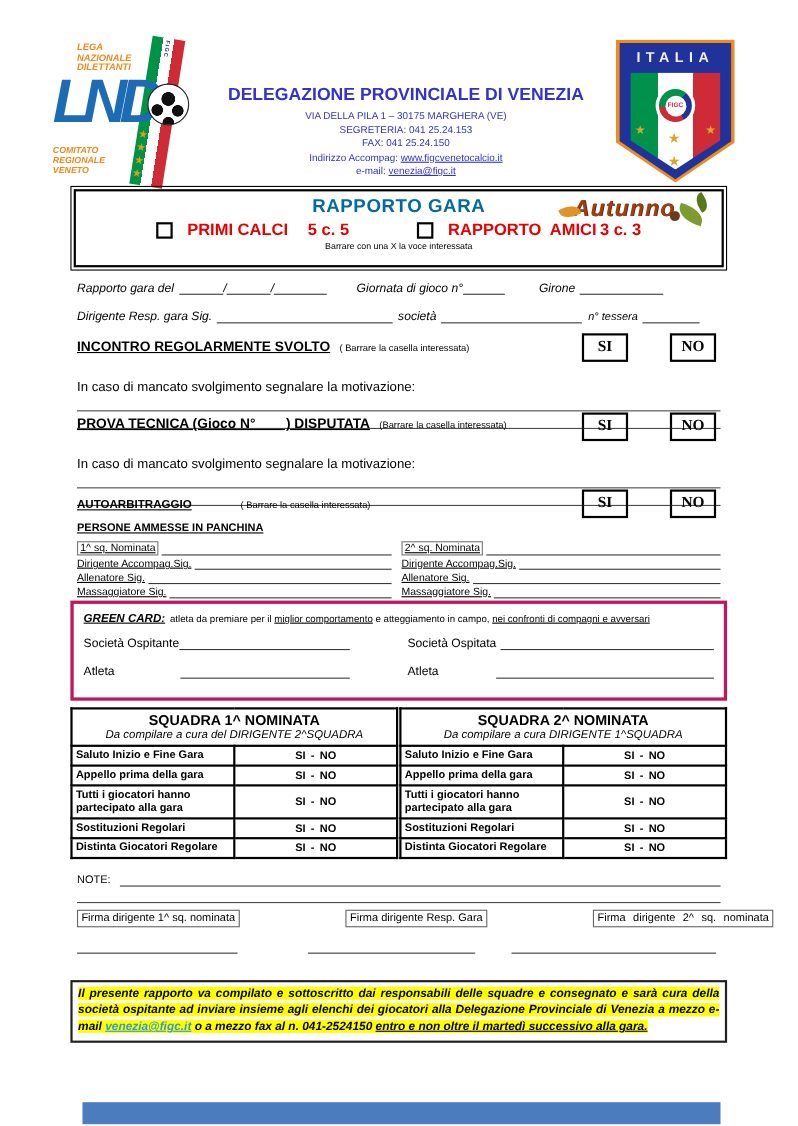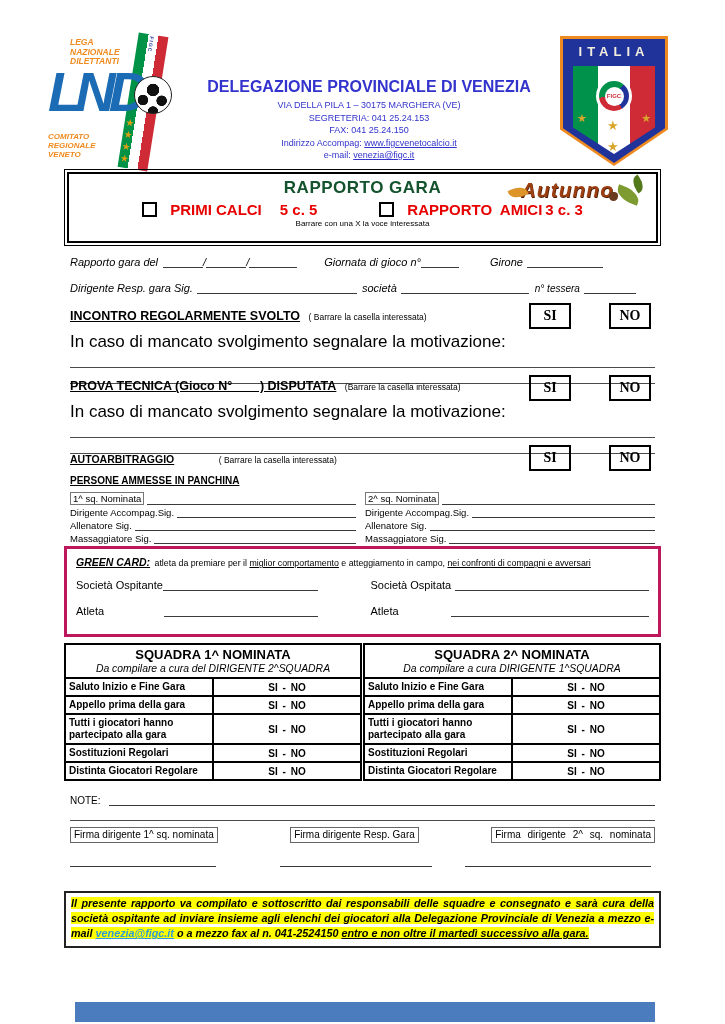--- a/index.html
+++ b/index.html
@@ -40,21 +40,21 @@
   .shield-emblem { position:absolute; top:42px; left:50%; transform:translateX(-50%); width:36px; height:36px; background:#fff; border-radius:50%; display:flex; align-items:center; justify-content:center; }
   .shield-ring { position:absolute; width:30px; height:30px; border-radius:50%;
     background:conic-gradient(from 40deg,#20339b 0 30%,#ce2b37 30% 62%,#00924a 62% 100%); }
   .shield-ring-hole { position:absolute; width:19px; height:19px; background:#fff; border-radius:50%; }
   .shield-fed { position:relative; font-size:6px; font-weight:bold; color:#ce2b37; z-index:2; }
   .shield-star { position:absolute; color:#d8a62a; }
 
   
   .title-box { left:64px; top:169px; width:597px; height:77px; border:1px solid #000; padding:2px; }
   .title-box-inner { position:relative; border:2px solid #000; width:100%; height:100%; }
-  .rg-title { text-align:center; margin-top:4px; color:#14532d; font-weight:bold; font-size:17px; letter-spacing:0.5px; }
+  .rg-title { text-align:center; margin-top:4px; color:#0369a1; font-weight:bold; font-size:17px; letter-spacing:0.5px; }
   .autunno-wrap { position:absolute; right:42px; top:4px; }
   .autunno-text { font-size:21px; font-weight:bold; color:#9e3f12; text-shadow:0.6px 0.6px 0 #4a1c04; letter-spacing:1px; font-style:italic; }
   .leaf { position:absolute; border-radius:0 80% 0 80%; }
   .leaf-orange { width:18px; height:11px; background:#dd9428; transform:rotate(-25deg); left:-12px; top:9px; }
   .leaf-green1 { width:24px; height:14px; background:#7d9b30; transform:rotate(20deg); right:-26px; top:10px; }
   .leaf-green2 { width:16px; height:10px; background:#53791b; transform:rotate(55deg); right:-32px; top:1px; }
   .leaf-brown { width:9px; height:9px; border-radius:50% 50% 60% 60%; background:#6b3b1e; right:-4px; top:14px; position:absolute;}
   .rg-opts { display:flex; justify-content:center; align-items:center; margin-top:3px; }
   .cbx { width:15px; height:15px; border:2px solid #000; background:#fff; display:inline-block; }
   .opt-label { color:#e80000; font-weight:bold; font-size:15px; margin-left:13px; white-space:pre; }
@@ -65,28 +65,28 @@
 
   
   .meta-row { left:70px; width:585px; display:flex; align-items:flex-end; font-size:11px; white-space:nowrap;font-style:italic; }
   .bl { display:inline-block; border-bottom:1px solid #3a3a3a; height:12px; flex:none; }
 
   
   .sec { left:70px; width:585px; position:absolute; }
   .sec-head { font-weight:bold; font-size:12.5px; text-decoration:underline; white-space:pre; }
   .sec-head-sm { font-weight:bold; font-size:10.5px; text-decoration:underline; }
   .sec-hint { font-size:8.5px; margin-left:4px; }
-  .sec-sub { font-size:17px; margin-top:8px; }
+  .sec-sub { font-size:12px; margin-top:20px; }
   .yn-box { position:absolute; width:42px; height:26px; border:2px solid #000; display:flex; align-items:center; justify-content:center;
     font-family:"Liberation Serif", serif; font-weight:bold; font-size:14px; }
   .mot-line { border-bottom:1px solid #4a4a4a; height:0; width:585px; }
 
   
   .pan-cols { display:flex; margin-top:6px; }
-  .pan-col { display:flex; flex-direction:column; }
+  .pan-col { display:flex; flex-direction:column;text-decoration:underline; }
   .pan-col-l { width:286px; margin-right:9px; }
   .pan-col-r { width:290px; }
   .pan-row { display:flex; align-items:flex-end; font-size:9.5px; height:13px; white-space:nowrap; }
   .pan-row .bl { flex:1; height:10px; margin-left:3px; }
   .boxed { border:1px solid #777; padding:0 2px; }
 
   
   .green-box { left:64px; top:546px; width:597px; height:91px; border:3px solid #be185d; padding:7px 9px; }
   .gc-line1 { font-size:8.8px; white-space:nowrap; }
   .gc-label { font-weight:bold; font-style:italic; text-decoration:underline; font-size:10.5px; margin-right:2px; }
@@ -103,21 +103,21 @@
   .sq-title { font-size:13px; font-weight:bold; line-height:15px; padding-top:2px; }
   .sq-sub { font-size:10.4px; font-style:italic; font-weight:normal; line-height:13px; padding-bottom:2px; white-space:nowrap; }
   td.sq-lbl { font-size:10px; font-weight:bold; padding:2px 3px; line-height:12px; }
   td.sq-opt { width:58px; text-align:center; font-size:10px; font-weight:bold; word-spacing:2px; white-space:nowrap; }
 
   
   .disclaimer { left:70px; top:775px; width:585px; font-size:7.2px; font-style:italic; line-height:8.8px; text-align:justify; }
   .note-row { left:70px; top:794px; width:585px; display:flex; align-items:flex-end; font-size:10px; }
   .note-row .bl { flex:1; margin-left:8px; }
   .note-line2 { left:70px; top:820px; width:585px; border-bottom:1px solid #4a4a4a; height:0; }
-  .sig-labels { left:70px; top:827px; width:585px; display:flex; justify-content:space-between; font-size:10px; }
+  .sig-labels { left:70px; top:827px; width:633px; display:flex; justify-content:space-between; font-size:10px; }
   .sig-box { border:1px solid #666; padding:0 3px; line-height:14px; white-space:nowrap; }
   .sig-box-wide { word-spacing:4px; }
   .sig-line { position:absolute; border-bottom:1px solid #3a3a3a; height:0; top:866px; }
   .sig-l1 { left:70px; width:146px; }
   .sig-l2 { left:280px; width:152px; }
   .sig-l3 { left:465px; width:186px; }
 
   .notice-box { left:64px; top:891px; width:597px; height:57px; border:2px solid #222; padding:3px 5px;
     font-size:10.8px; font-weight:bold; font-style:italic; line-height:15px; text-align:justify; }
   .hl { background:#ffff00; }

